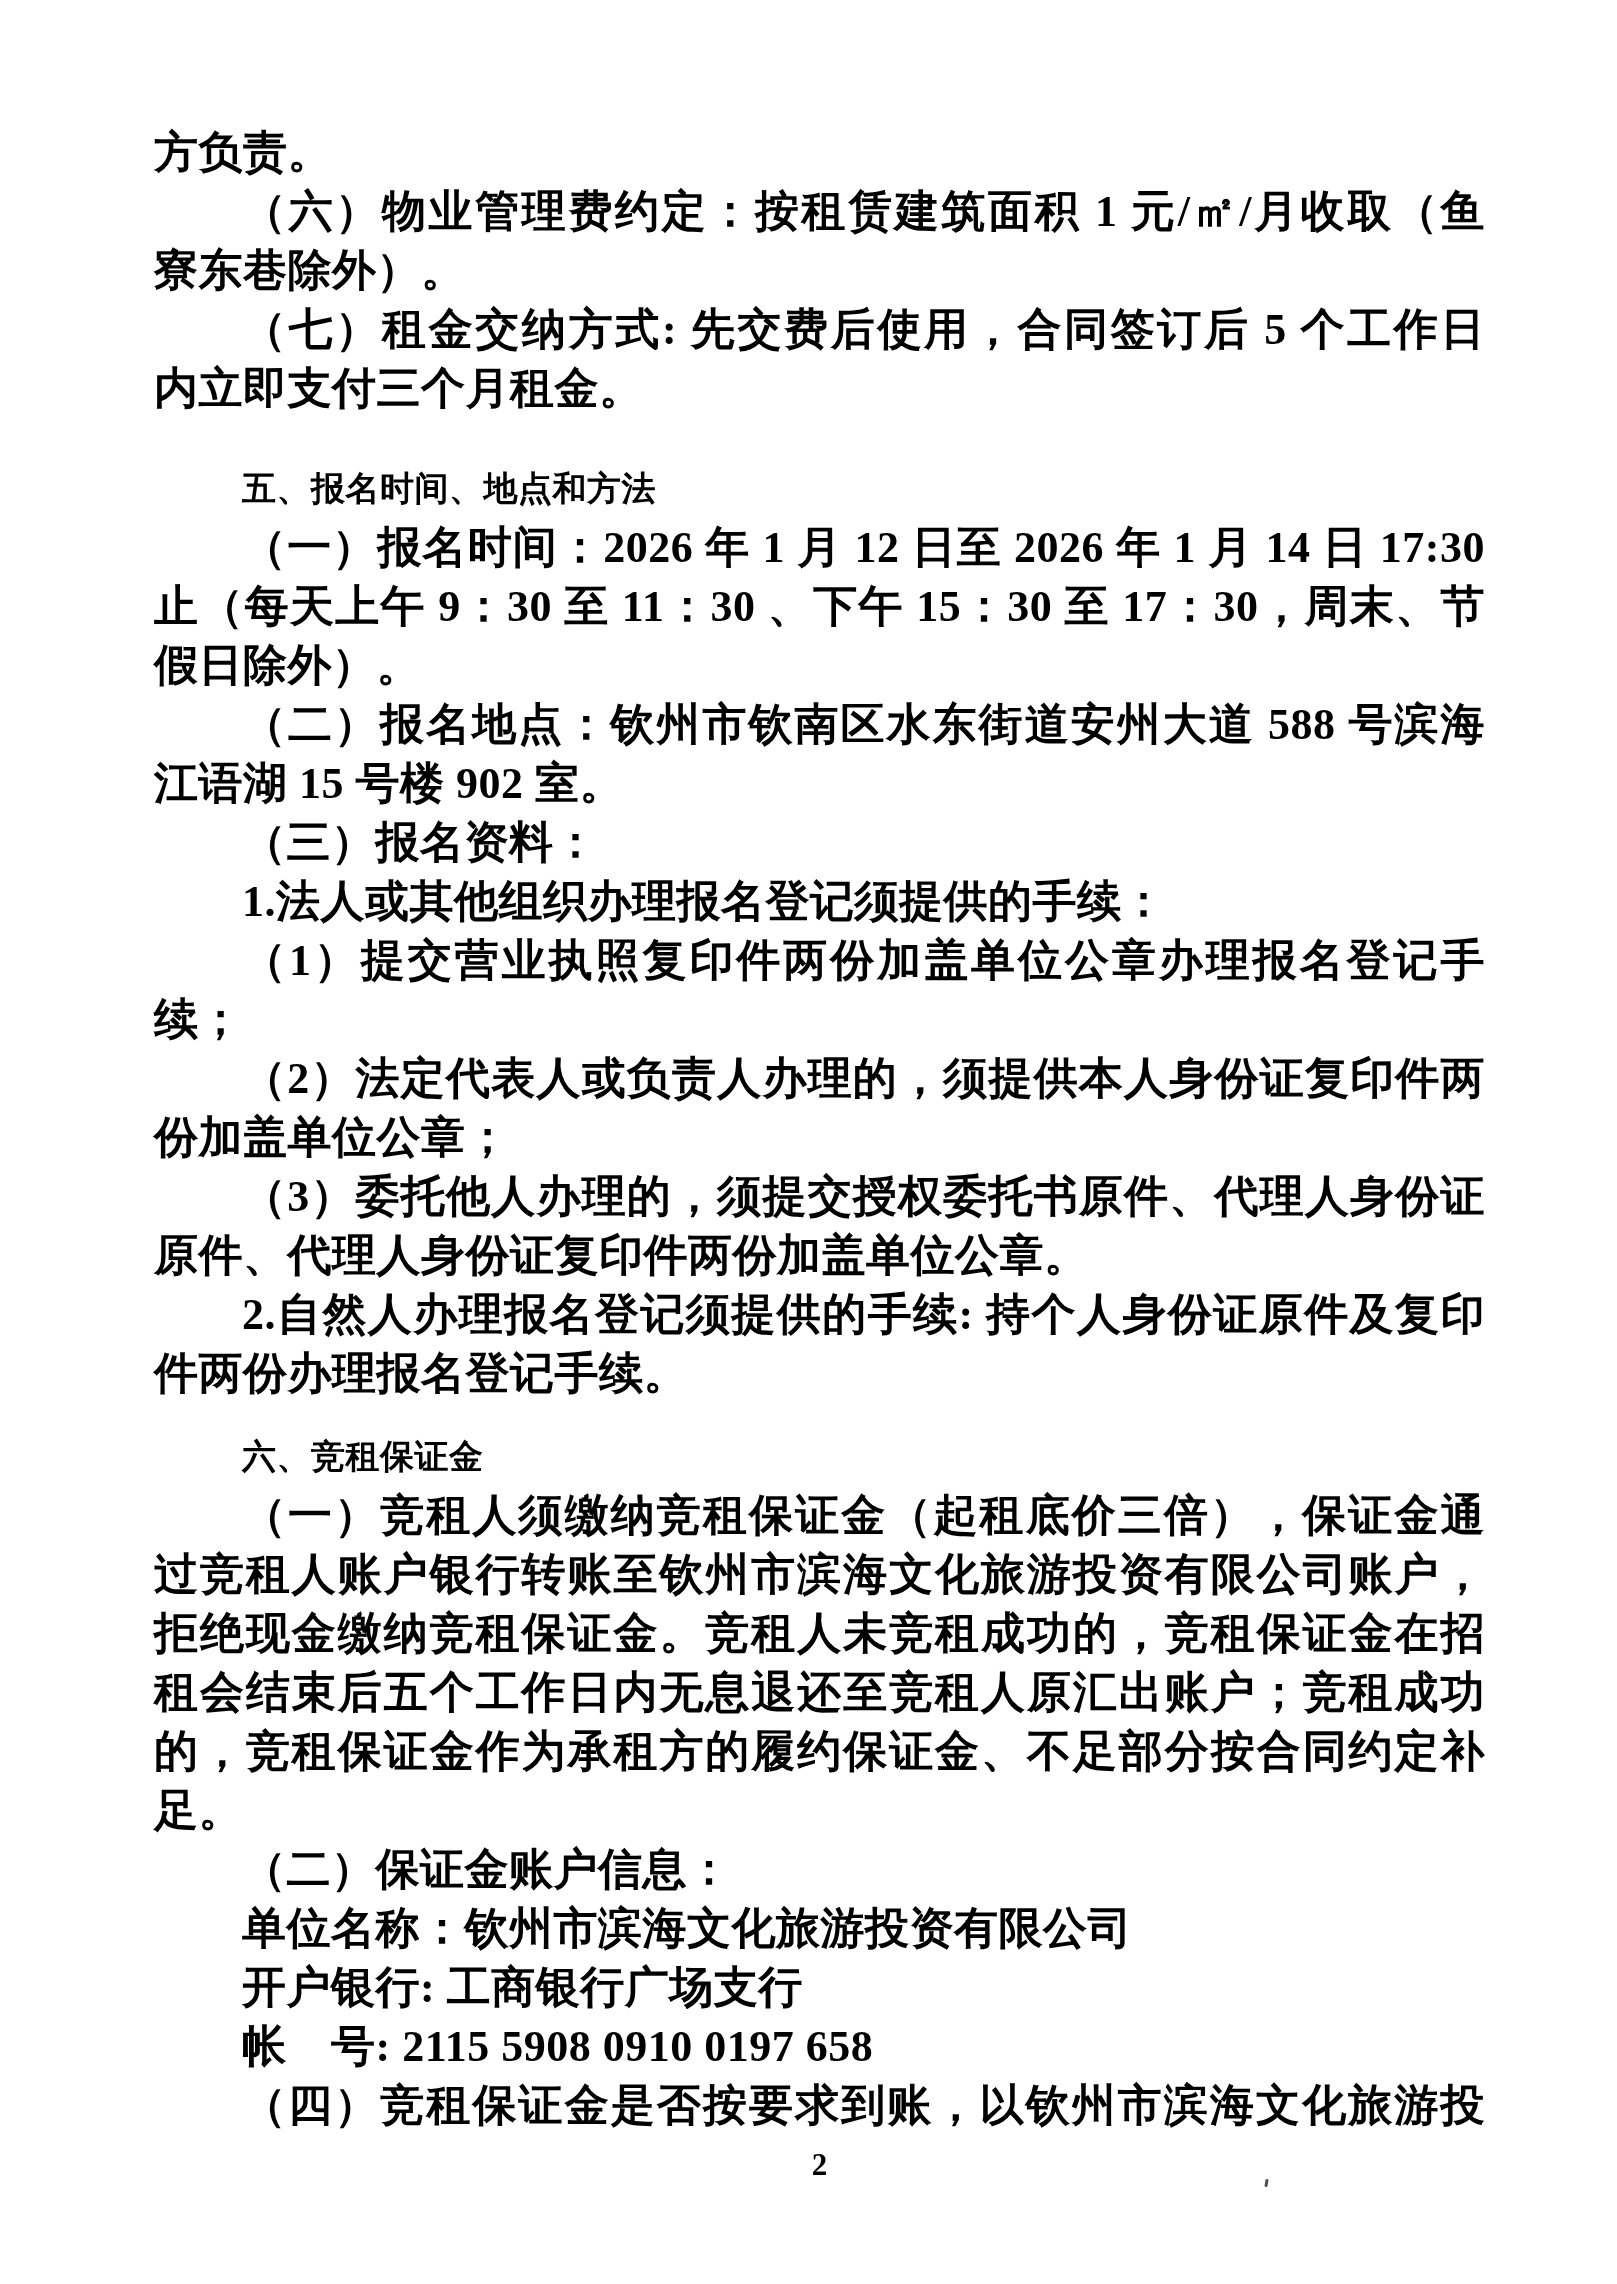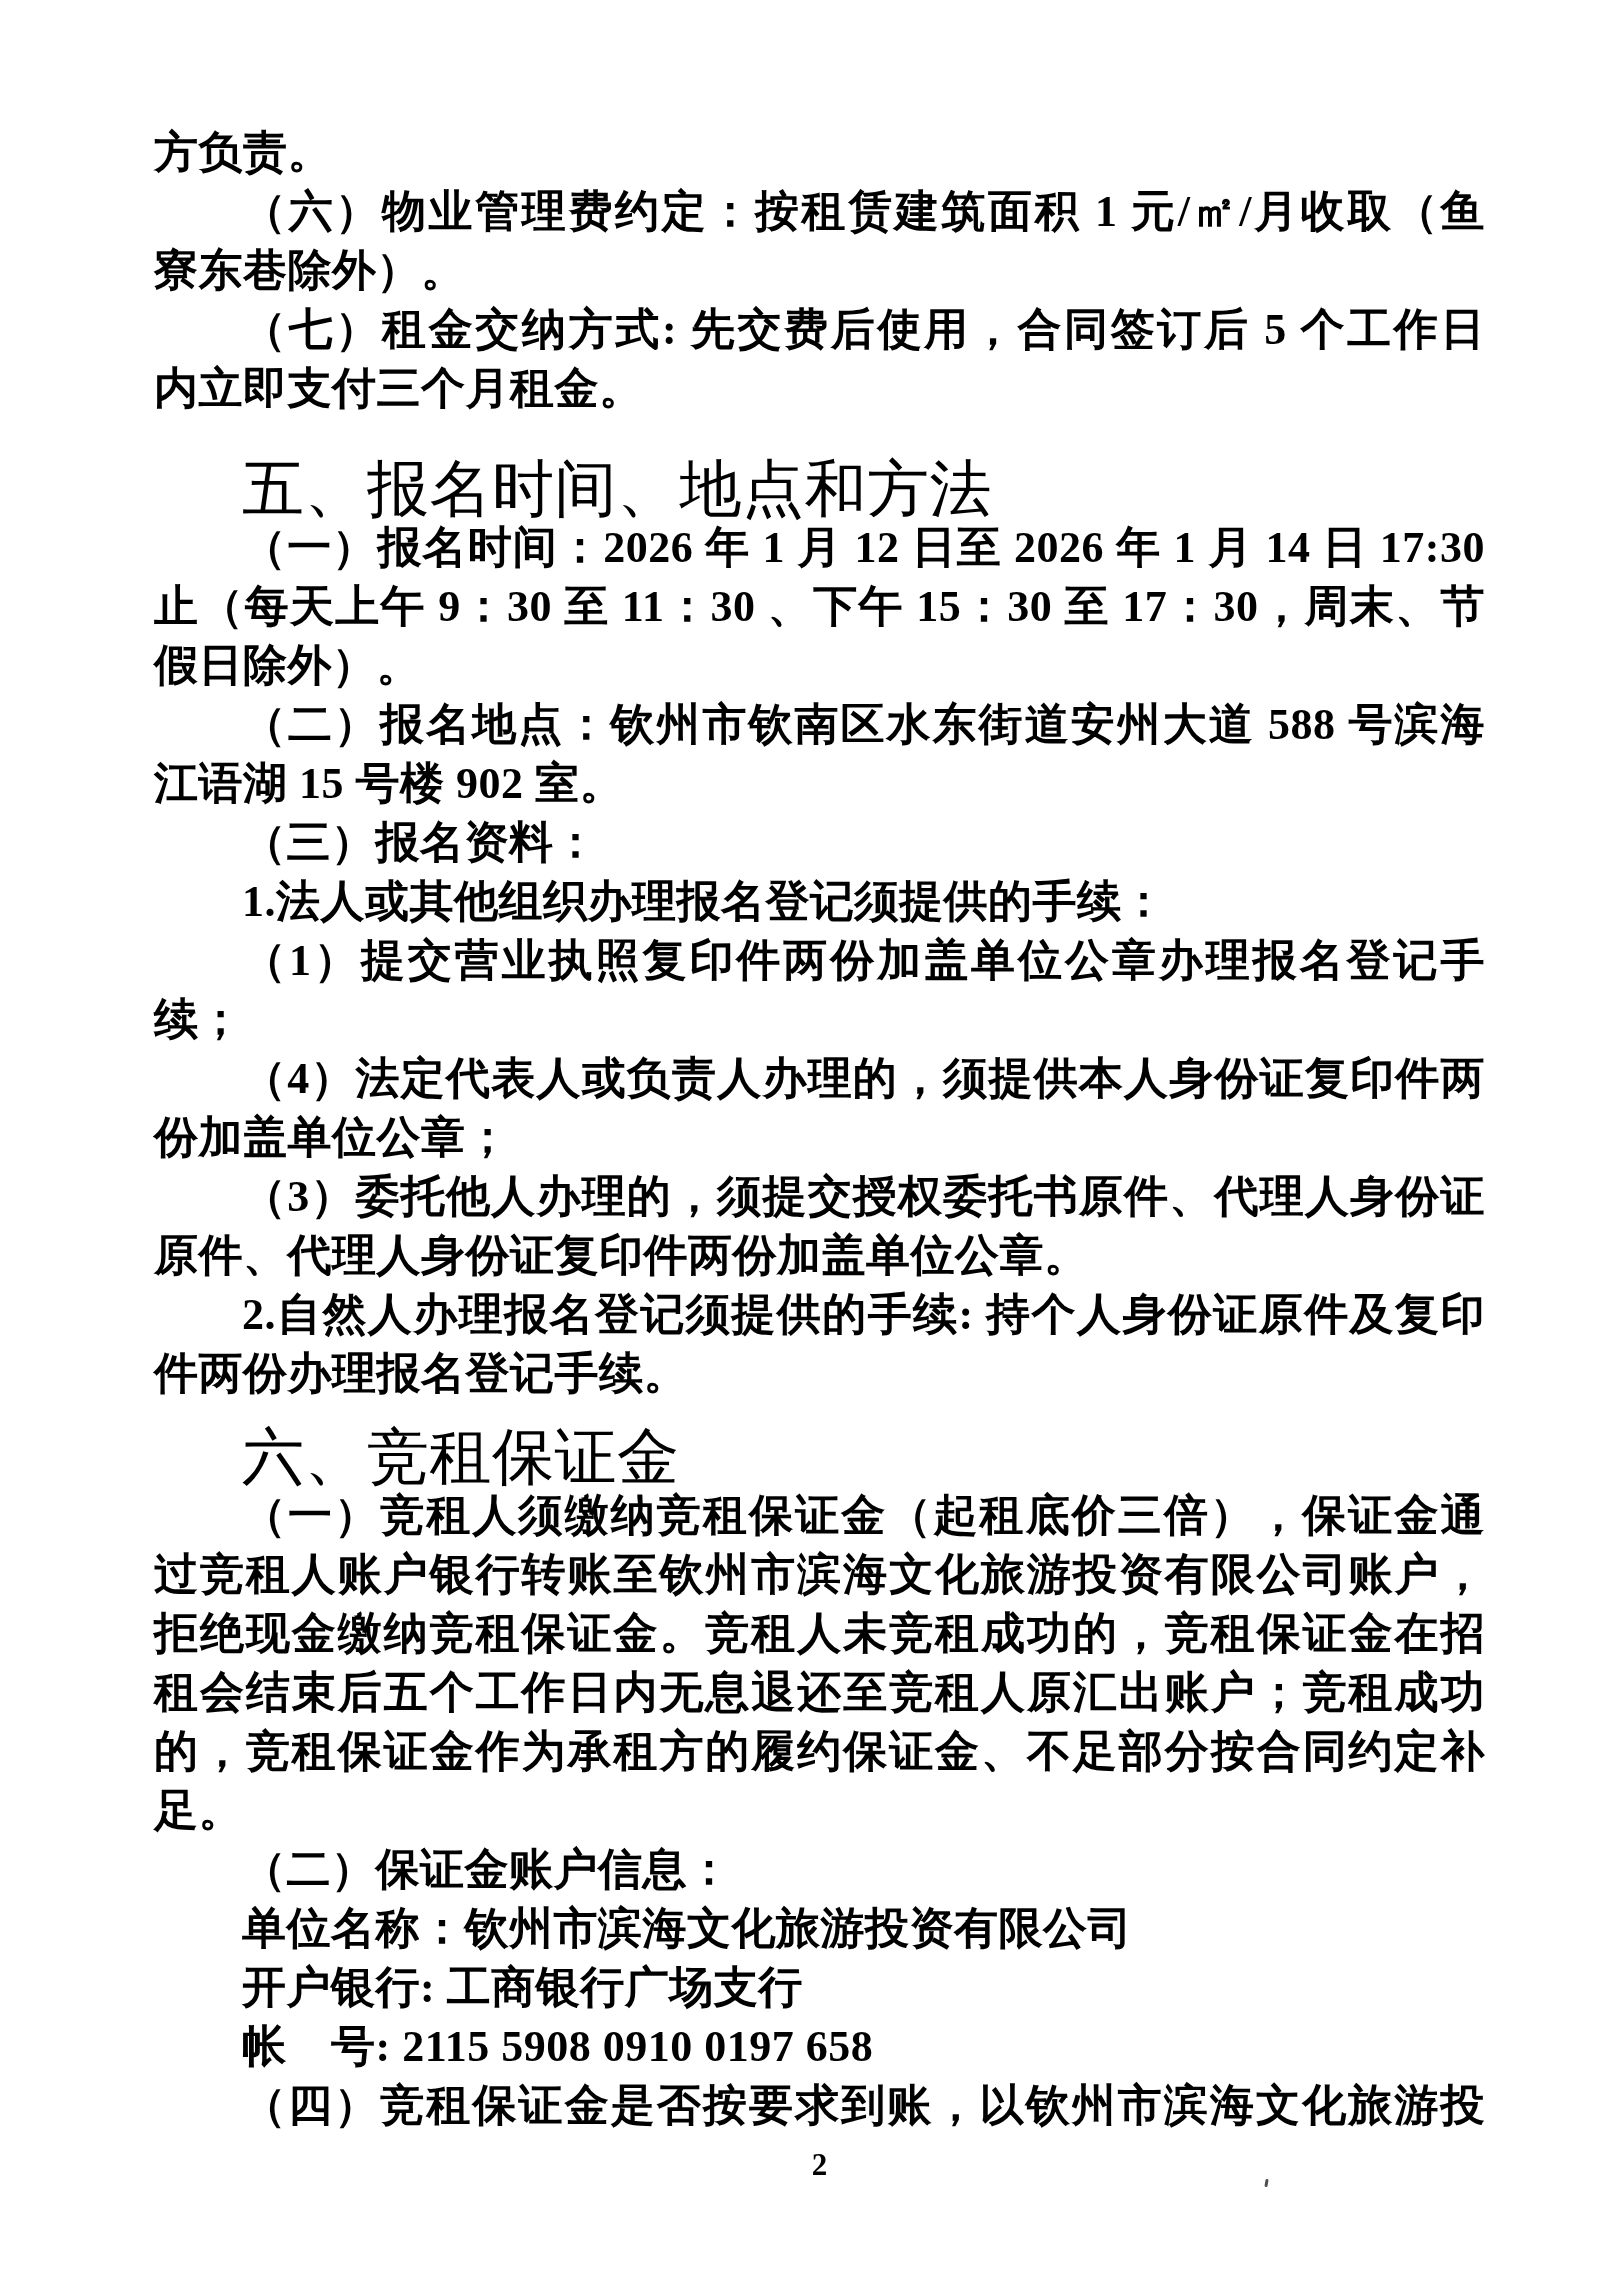--- a/index.html
+++ b/index.html
@@ -11,21 +11,21 @@
   .page{
     position:absolute;left:0;top:0;width:1618px;height:2284px;
     padding:123px 133px 0 154px;box-sizing:border-box;border-radius:7px;
   }
   .ln{
     font-size:44px;line-height:59px;height:59px;
     font-weight:600;letter-spacing:0.5px;white-space:normal;
   }
   .ind{text-indent:88px;}
   .j{text-align:justify;text-align-last:justify;text-justify:inter-character;}
-  .h{font-family:"Liberation Sans","DejaVu Sans",sans-serif;font-weight:400;font-size:62px;}
+  .h{font-family:"Liberation Sans","DejaVu Sans",sans-serif;font-weight:700;font-size:34px;}
   .g5{margin-top:41px;}
   .g6{margin-top:24px;}
   .u{border-bottom:3.6px solid #000;padding:0 11.3px;}
   .pagenum{
     margin-top:7.2px;text-align:center;font-size:31px;line-height:46px;
     font-weight:600;
   }
   .speck{
     position:absolute;left:1265px;top:2179px;width:3.1px;height:8.2px;
     background:#222;border-radius:1.5px;transform:rotate(10deg);opacity:.8;
@@ -46,21 +46,21 @@
 
   <div class="ln ind j">（一）报名时间：2026 年 1 月 12 日至 2026 年 1 月 14 日 17:30</div>
   <div class="ln j">止（每天上午 9：30 至 11：30 、下午 15：30 至 17：30，周末、节</div>
   <div class="ln">假日除外）。</div>
   <div class="ln ind j">（二）报名地点：钦州市钦南区水东街道安州大道 588 号滨海</div>
   <div class="ln">江语湖 15 号楼 902 室。</div>
   <div class="ln ind">（三）报名资料：</div>
   <div class="ln ind">1.法人或其他组织办理报名登记须提供的手续：</div>
   <div class="ln ind j">（1）提交营业执照复印件两份加盖单位公章办理报名登记手</div>
   <div class="ln">续；</div>
-  <div class="ln ind j">（4）法定代表人或负责人办理的，须提供本人身份证复印件两</div>
+  <div class="ln ind j">（2）法定代表人或负责人办理的，须提供本人身份证复印件两</div>
   <div class="ln">份加盖单位公章；</div>
   <div class="ln ind j">（3）委托他人办理的，须提交授权委托书原件、代理人身份证</div>
   <div class="ln">原件、代理人身份证复印件两份加盖单位公章。</div>
   <div class="ln ind j">2.自然人办理报名登记须提供的手续: 持个人身份证原件及复印</div>
   <div class="ln">件两份办理报名登记手续。</div>
 
   <div class="ln ind h g6">六、竞租保证金</div>
 
   <div class="ln ind j">（一）竞租人须缴纳竞租保证金（起租底价三倍），保证金通</div>
   <div class="ln j">过竞租人账户银行转账至钦州市滨海文化旅游投资有限公司账户，</div>

